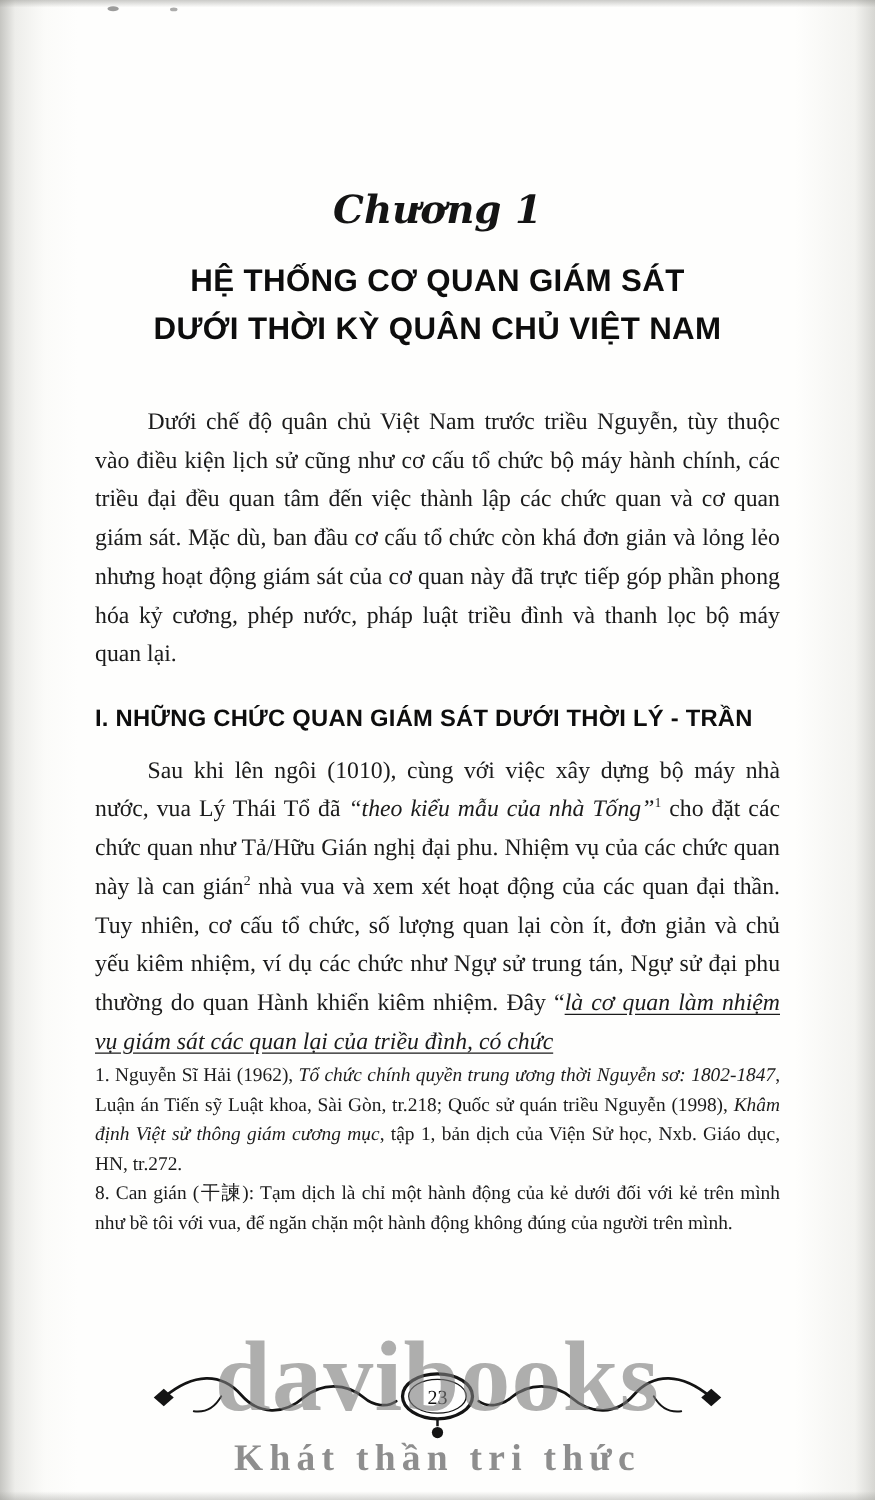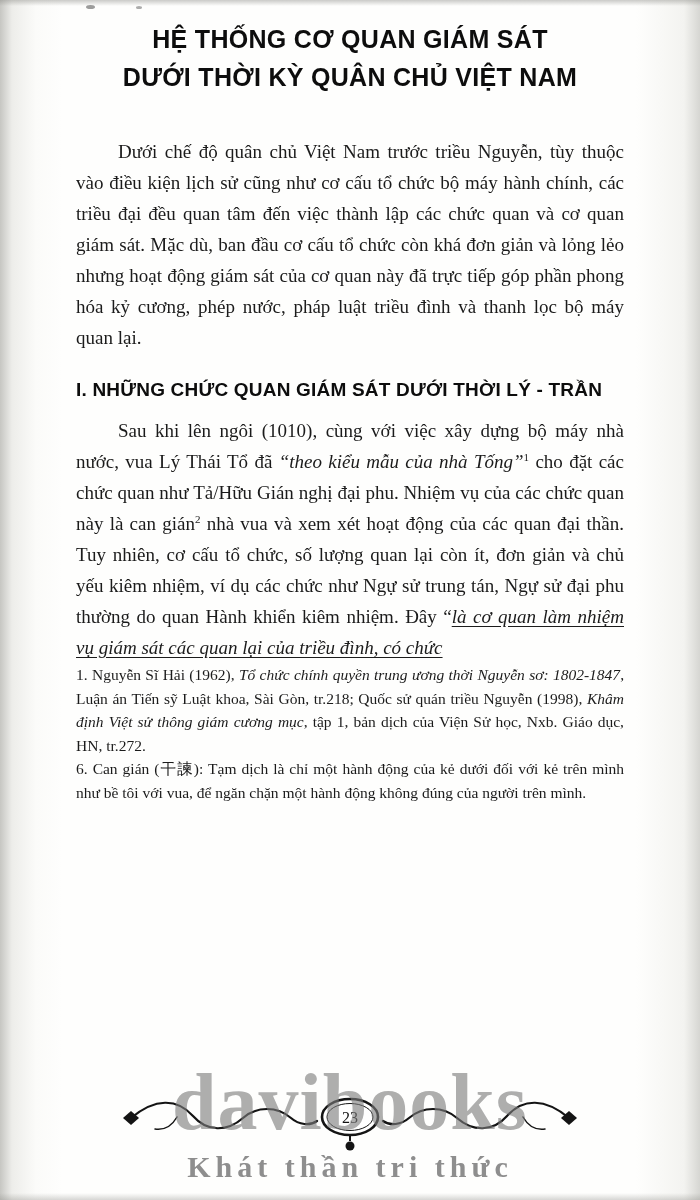--- a/index.html
+++ b/index.html
@@ -80,32 +80,33 @@
 </style>
 </head>
 <body>
 
 <div class="page">
   <div class="speck1"></div>
   <div class="speck2"></div>
 
   <div class="content">
 
+    <p class="chapter-label">Chương 1</p>
 
     <h1 class="title"><span>HỆ THỐNG CƠ QUAN GIÁM SÁT</span><br><span>DƯỚI THỜI KỲ QUÂN CHỦ VIỆT NAM</span><br></h1>
 
     <p class="para para-1">Dưới chế độ quân chủ Việt Nam trước triều Nguyễn, tùy thuộc vào điều kiện lịch sử cũng như cơ cấu tổ chức bộ máy hành chính, các triều đại đều quan tâm đến việc thành lập các chức quan và cơ quan giám sát. Mặc dù, ban đầu cơ cấu tổ chức còn khá đơn giản và lỏng lẻo nhưng hoạt động giám sát của cơ quan này đã trực tiếp góp phần phong hóa kỷ cương, phép nước, pháp luật triều đình và thanh lọc bộ máy quan lại.</p>
 
     <h2 class="section-heading">I. NHỮNG CHỨC QUAN GIÁM SÁT DƯỚI THỜI LÝ - TRẦN</h2>
 
     <p class="para para-2"><span>Sau khi lên ngôi (1010), cùng với việc xây dựng bộ máy nhà nước, vua Lý Thái Tổ đã </span><span class="it">“theo kiểu mẫu của nhà Tống”</span><sup class="fn">1</sup><span> cho đặt các chức quan như Tả/Hữu Gián nghị đại phu. Nhiệm vụ của các chức quan này là can gián</span><sup class="fn">2</sup><span> nhà vua và xem xét hoạt động của các quan đại thần. Tuy nhiên, cơ cấu tổ chức, số lượng quan lại còn ít, đơn giản và chủ yếu kiêm nhiệm, ví dụ các chức như Ngự sử trung tán, Ngự sử đại phu thường do quan Hành khiển kiêm nhiệm. Đây “</span><span class="it-u">là cơ quan làm nhiệm vụ giám sát các quan lại của triều đình, có chức</span></p>
 
     <div class="footnotes">
       <p class="footnote"><span>1. Nguyễn Sĩ Hải (1962), </span><span class="it">Tổ chức chính quyền trung ương thời Nguyễn sơ: 1802-1847</span><span>, Luận án Tiến sỹ Luật khoa, Sài Gòn, tr.218; Quốc sử quán triều Nguyễn (1998), </span><span class="it">Khâm định Việt sử thông giám cương mục</span><span>, tập 1, bản dịch của Viện Sử học,  Nxb. Giáo dục, HN, tr.272.</span></p>
-      <p class="footnote">6. Can gián (干諫): Tạm dịch là chỉ một hành động của kẻ dưới đối với kẻ trên mình như bề tôi với vua, để ngăn chặn một hành động không đúng của người trên mình.</p>
+      <p class="footnote">8. Can gián (干諫): Tạm dịch là chỉ một hành động của kẻ dưới đối với kẻ trên mình như bề tôi với vua, để ngăn chặn một hành động không đúng của người trên mình.</p>
     </div>
   </div>
 
   <svg class="ornament" viewBox="0 0 470 70" xmlns="http://www.w3.org/2000/svg">
     <g stroke="#141414" fill="none" stroke-width="2.2" stroke-linecap="round">
       <path d="M16 30 C40 10, 62 10, 78 28 C92 44, 112 44, 128 30 C142 18, 162 18, 176 30 C184 37, 195 38, 202 33"></path>
       <path d="M454 30 C430 10, 408 10, 392 28 C378 44, 358 44, 342 30 C328 18, 308 18, 294 30 C286 37, 275 38, 268 33"></path>
       <path d="M62 29 q-8 14 -22 12" stroke-width="1.5"></path>
       <path d="M408 29 q8 14 22 12" stroke-width="1.5"></path>
     </g>

